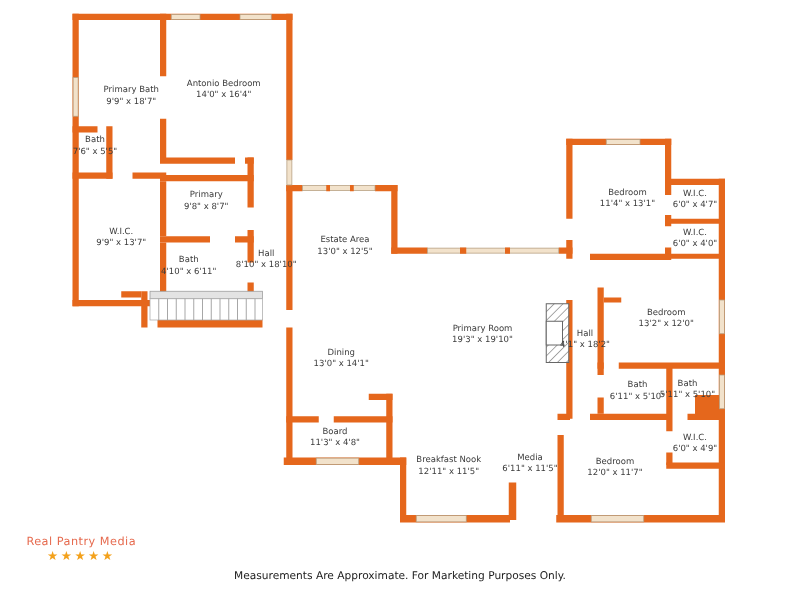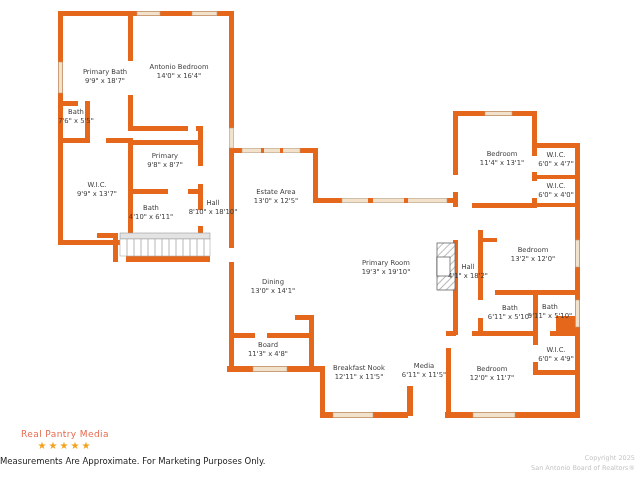--- a/index.html
+++ b/index.html
@@ -13,21 +13,21 @@
               color:#3c3c3c;font-size:6.8px;line-height:1.35;white-space:nowrap;}
   .room-label .nm{display:block;}
   .room-label .dm{display:block;}
   
   #logo{position:absolute;left:10px;top:428px;width:110px;text-align:center;}
   #logo .brandrow{display:flex;align-items:flex-end;justify-content:center;gap:1px;
                   color:#55565A;font-weight:bold;font-size:17px;line-height:1;}
   #logo .tagline{color:#E66A4E;font-size:9px;letter-spacing:0.4px;margin-top:1px;}
   #logo .stars{color:#F3A11B;font-size:10px;letter-spacing:2px;margin-top:1px;}
   
-  #disclaimer{position:absolute;left:0;right:0;top:456px;
+  #disclaimer{position:absolute;left:0;right:0;top:456px;text-align:center;
               color:#1c1c1c;font-size:8.5px;}
   #copyright{position:absolute;right:5px;top:453px;text-align:right;
              color:#c6c6c6;font-size:6.5px;line-height:1.6;}
 </style>
 </head>
 <body>
 
 <div id="stage">
 
   <svg id="plan-svg" width="640" height="480" viewBox="0 0 640 480">
@@ -244,18 +244,14 @@
         <span class="dm">12'0" x 11'7"</span>
       </div>
   </div>
 
   <div id="logo">
     <div class="tagline">Real Pantry Media</div>
     <div class="stars">★★★★★</div>
   </div>
 
   <div id="disclaimer">Measurements Are Approximate. For Marketing Purposes Only.</div>
-  <div id="copyright">
-    <span style="display:block">Copyright 2025</span>
-    <span style="display:block">San Antonio Board of Realtors®</span>
-  </div>
 
 </div>
 
 </body></html>

